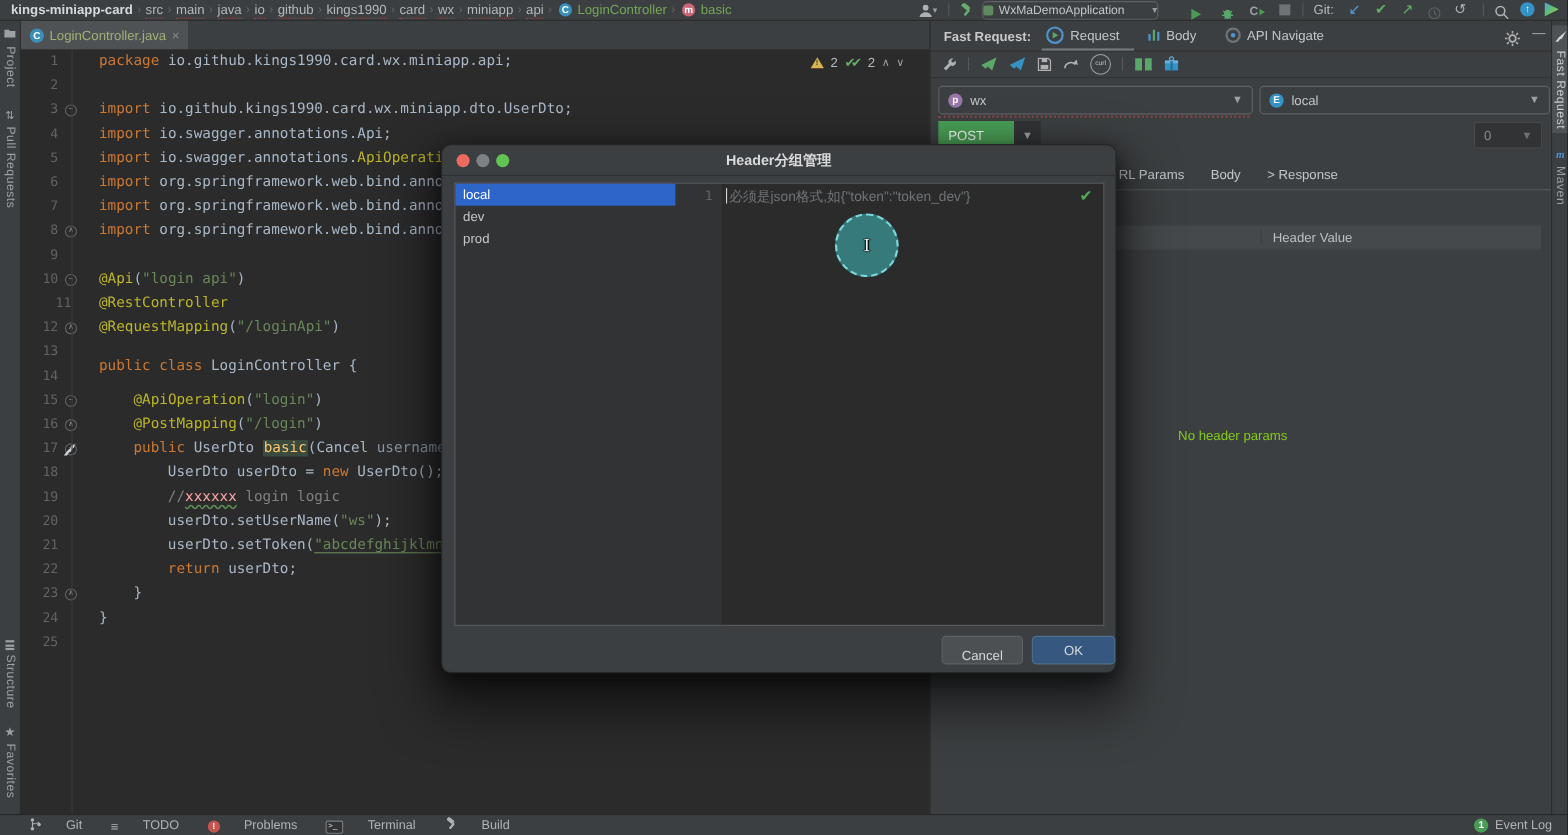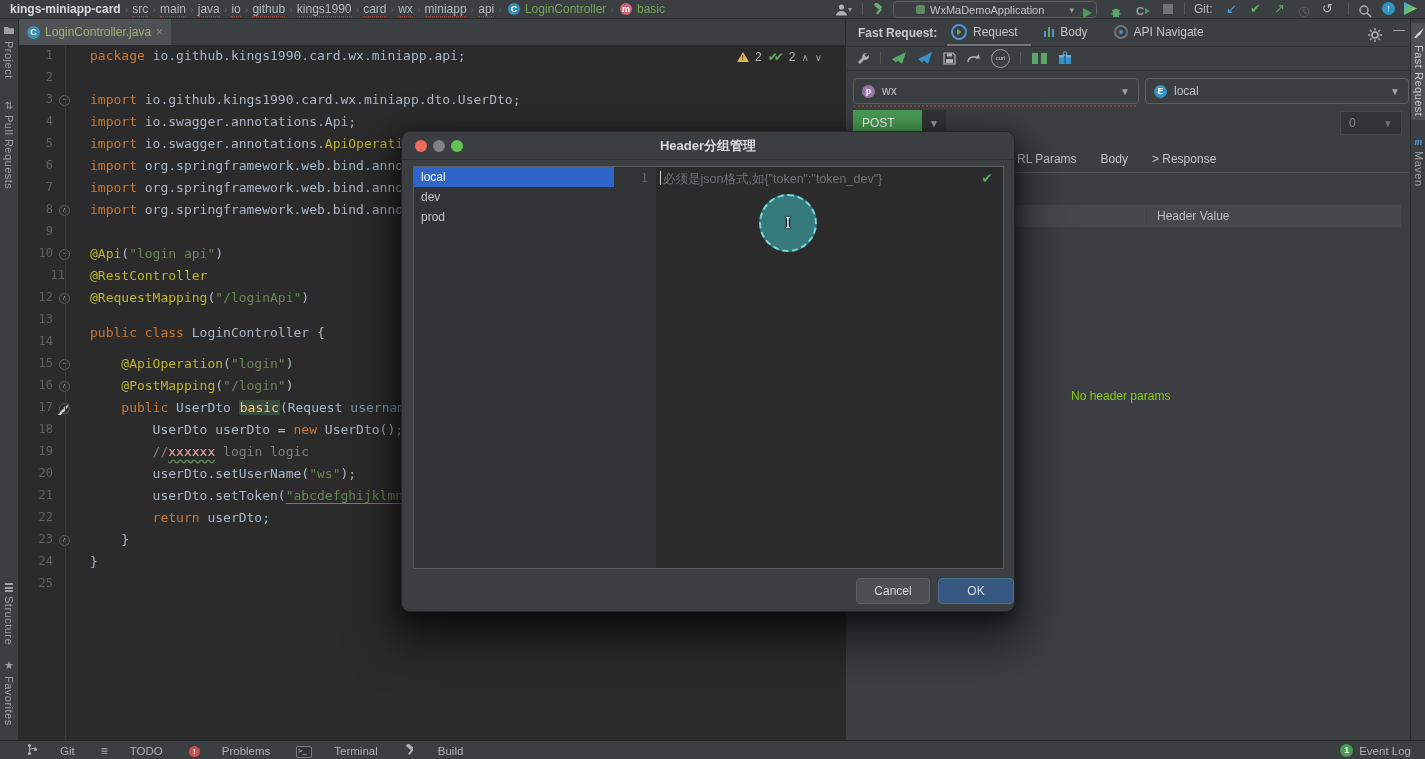--- a/index.html
+++ b/index.html
@@ -54,21 +54,21 @@
   .tl{position:absolute;top:8px;width:12px;height:12px;border-radius:50%;}
   #dlg-title{position:absolute;left:0;top:0;width:100%;height:27px;line-height:27px;text-align:center;
              color:#d8dadc;font-size:13px;font-weight:bold;border-bottom:1px solid #2e2f31;}
   #dlg-list{position:absolute;left:11px;top:34px;width:201px;height:401px;background:#313335;border:1px solid #5a5d5f;border-right:none;}
   .dlg-row{height:20px;line-height:20px;padding-left:7px;font-size:12px;color:#c3c6c8;}
   .dlg-row-sel{background:#2e65c9;color:#fff;}
   #dlg-gutter{position:absolute;left:212px;top:34px;width:42px;height:401px;background:#313335;border-top:1px solid #5a5d5f;border-bottom:1px solid #5a5d5f;}
   #dlg-editor{position:absolute;left:254px;top:34px;width:347px;height:401px;background:#2b2b2b;border:1px solid #5a5d5f;border-left:none;}
   .btn{position:absolute;height:24px;border-radius:4px;font-size:12px;color:#d6d9db;display:flex;
        align-items:center;justify-content:center;}
-  #btn-cancel{left:454px;top:446px;width:72px;background:#4c5052;border:1px solid #5e6164;}
+  #btn-cancel{left:454px;top:446px;width:72px;background:#4c5052;border:1px solid #5e6164;align-items:flex-end;}
   #btn-ok{left:536px;top:446px;width:74px;background:#365880;border:1px solid #4c708c;}
   
   #cursor-halo{left:759px;top:194px;width:54px;height:54px;border-radius:50%;background:rgba(56,136,139,.85);
                border:2px dashed #7bd8dc;z-index:60;display:flex;align-items:center;justify-content:center;}
   .ibeam{font:15px "DejaVu Serif",serif;color:#f2f2f2;text-shadow:0 0 2px #000,1px 0 1px #000,-1px 0 1px #000;}
   
   #statusbar{left:0;top:740px;width:1425px;height:19px;background:#3c3f41;border-top:1px solid #282828;
              display:flex;align-items:center;font-size:11.5px;color:#b0b3b5;}
   .sb-item{display:flex;align-items:center;gap:22px;margin-right:26px;}
   .badge{display:inline-block;width:13px;height:13px;border-radius:50%;background:#499c54;color:#fff;
@@ -117,21 +117,21 @@
         </svg>
       <span style="color:#9da0a2;font-size:8px;">▾</span>
     </div>
     <div class="a vsep" style="left:862px;top:3px;"></div>
     <div class="a tb-icn" style="left:872px;top:0;">
       <svg width="13" height="13">
           <rect x="2" y="1" width="8" height="4" rx="1" fill="#6aab73" transform="rotate(40 6 3)"></rect>
           <rect x="6.2" y="5" width="2.2" height="7" rx="1" fill="#6aab73" transform="rotate(40 7.3 8)"></rect>
         </svg>
     </div>
-    <div class="a" style="left:893px;top:1px;width:158px;height:15px;border:1px solid #5e6164;border-radius:4px;display:flex;align-items:center;gap:5px;padding:0 22px;">
+    <div class="a" style="left:893px;top:1px;width:158px;height:15px;border:1px solid #5e6164;border-radius:4px;display:flex;align-items:center;gap:5px;padding:0 0;">
       <span style="width:9px;height:9px;background:#5f8a60;border-radius:2px;display:inline-block;"></span>
       <span style="font-size:11px;color:#c3c6c8;">WxMaDemoApplication</span>
       <span style="margin-left:auto;color:#9da0a2;font-size:9px;">▾</span>
     </div>
     <div class="a tb-icn" style="left:1083px;top:4px;">
       <span style="width:0;height:0;border-left:9px solid #499c54;border-top:5.5px solid transparent;border-bottom:5.5px solid transparent;display:inline-block;"></span>
     </div>
     <div class="a tb-icn" style="left:1110px;top:3px;">
       <svg width="12" height="12">
           <ellipse cx="6" cy="7" rx="3.4" ry="4.2" fill="#59a869"></ellipse>
@@ -236,21 +236,21 @@
       <div class="cl" style="top: 311px;"><span class="c-id">    </span><span class="c-ann">@ApiOperation</span><span class="c-id">(</span><span class="c-str">"login"</span><span class="c-id">)</span></div>
       <div class="ln" style="top: 333px;">16</div>
       <div class="fold" style="top: 336px;">∧</div>
       <div class="cl" style="top: 333px;"><span class="c-id">    </span><span class="c-ann">@PostMapping</span><span class="c-id">(</span><span class="c-str">"/login"</span><span class="c-id">)</span></div>
       <div class="ln" style="top: 355px;">17</div>
       <div class="fold" style="top: 358px;">−</div>
       <div class="a" style="left: 38px; top: 357px;"><svg width="13" height="13">
           <polygon points="1,12 4.5,7.5 12,1 7.5,8.5 5.5,9.5 4,12" fill="#cfd3d6"></polygon>
           <circle cx="9" cy="4" r="1.6" fill="#cfd3d6"></circle>
         </svg></div>
-      <div class="cl" style="top: 355px;"><span class="c-id">    </span><span class="c-kw">public </span><span class="c-id">UserDto </span><span class="c-meth">basic</span><span class="c-id">(Request </span><span class="c-dim">username</span></div>
+      <div class="cl" style="top: 355px;"><span class="c-id">    </span><span class="c-kw">public </span><span class="c-id">UserDto </span><span class="c-meth">basic</span><span class="c-id">(Cancel </span><span class="c-dim">username</span></div>
       <div class="ln" style="top: 377px;">18</div>
       <div class="cl" style="top: 377px;"><span class="c-id">        UserDto userDto = </span><span class="c-kw">new </span><span class="c-id">UserDto();</span></div>
       <div class="ln" style="top: 399px;">19</div>
       <div class="cl" style="top: 399px;"><span class="c-com">        //</span><span class="c-comw">xxxxxx</span><span class="c-com"> login logic</span></div>
       <div class="ln" style="top: 421px;">20</div>
       <div class="cl" style="top: 421px;"><span class="c-id">        userDto.setUserName(</span><span class="c-str">"ws"</span><span class="c-id">);</span></div>
       <div class="ln" style="top: 443px;">21</div>
       <div class="cl" style="top: 443px;"><span class="c-id">        userDto.setToken(</span><span class="c-strw">"abcdefghijklmn</span></div>
       <div class="ln" style="top: 465px;">22</div>
       <div class="cl" style="top: 465px;"><span class="c-kw">        return </span><span class="c-id">userDto;</span></div>

